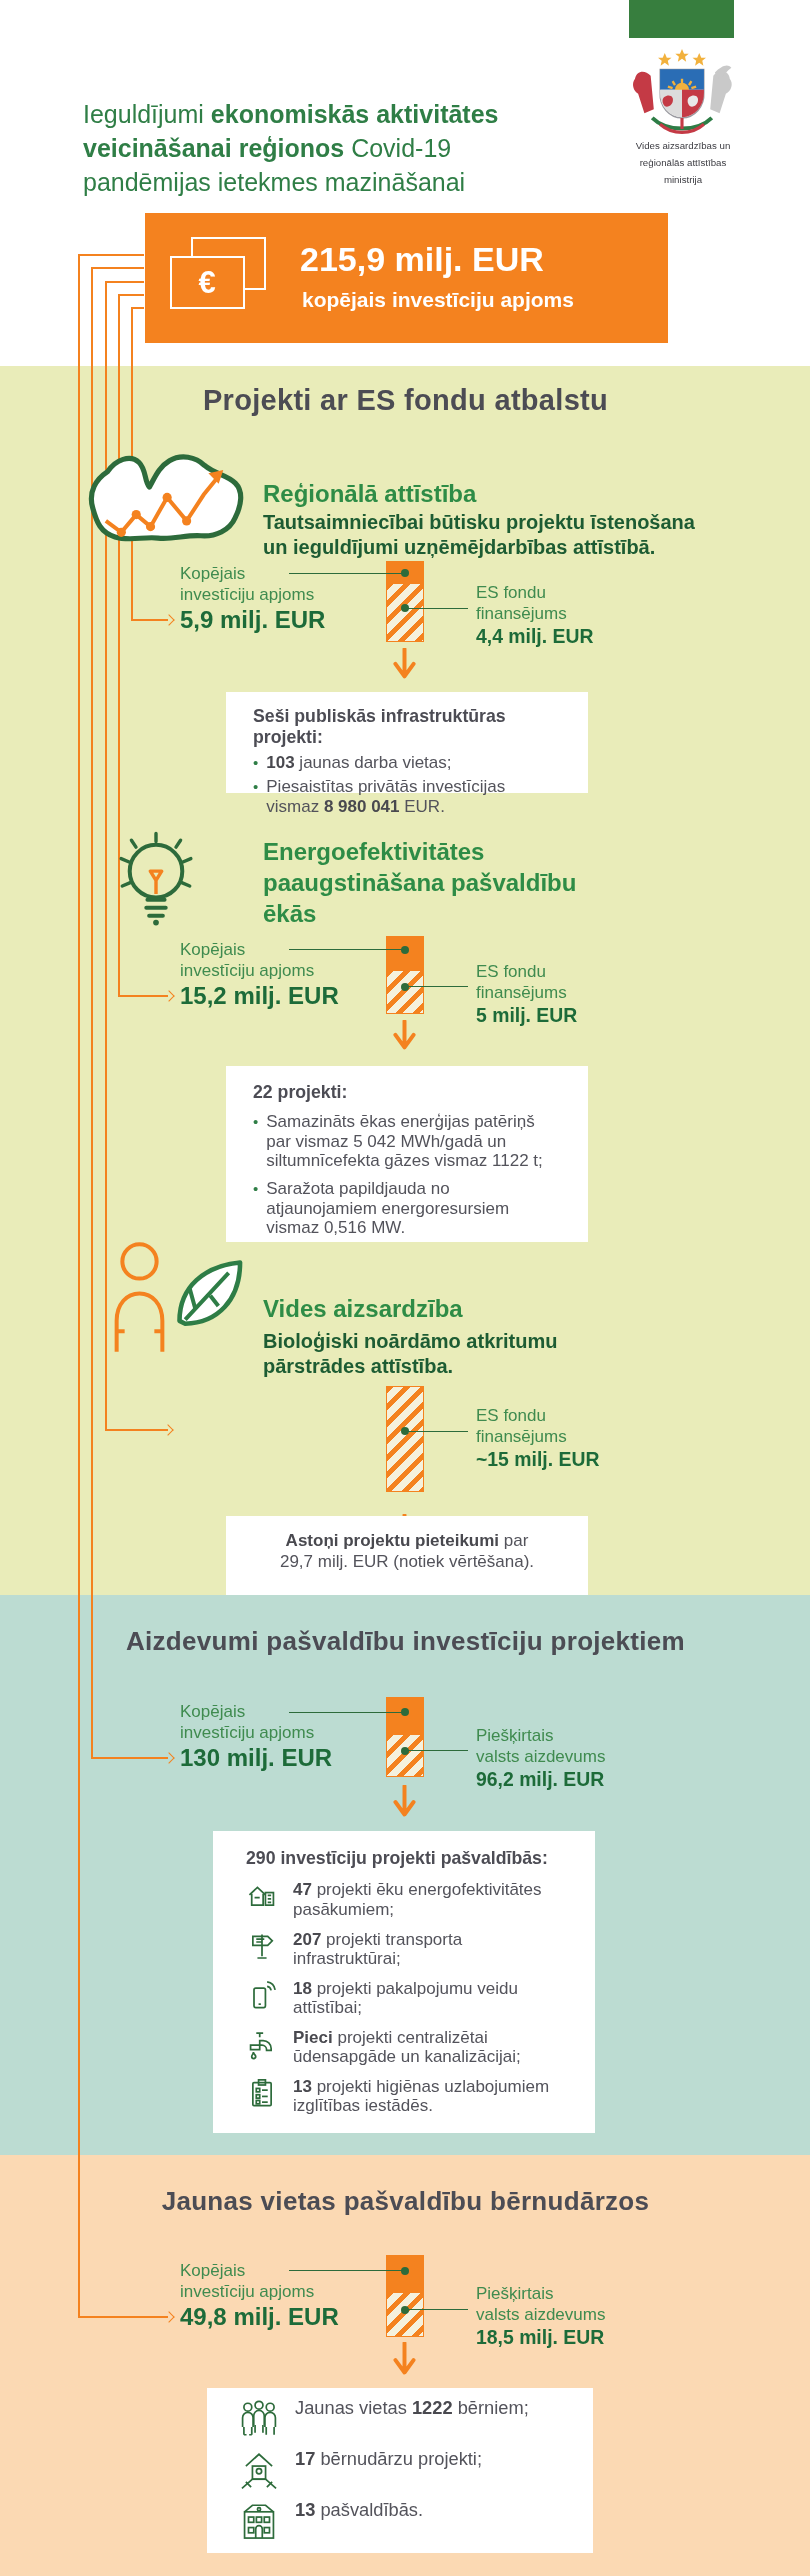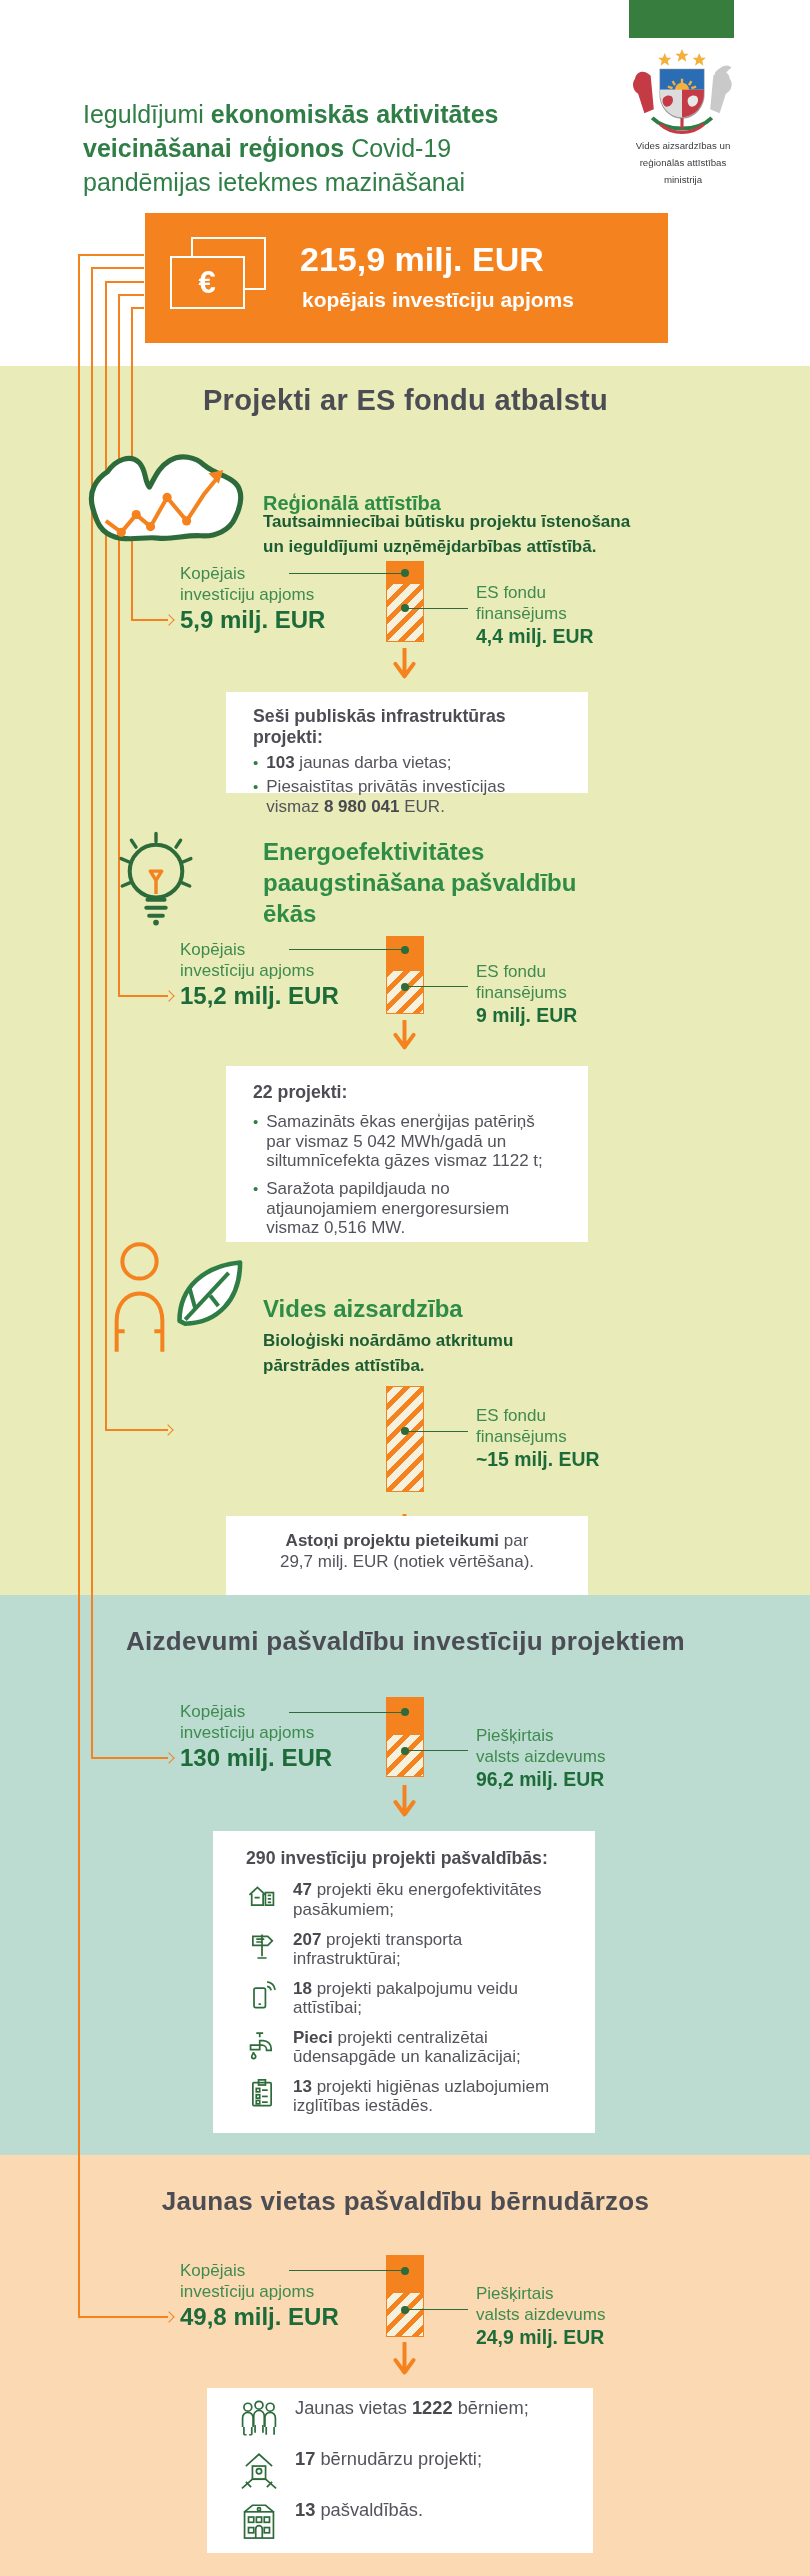--- a/index.html
+++ b/index.html
@@ -27,21 +27,21 @@
   .chev{position:absolute;width:8px;height:8px;border-top:1.7px solid var(--orange);border-right:1.7px solid var(--orange);transform:rotate(45deg)}
   .bar{position:absolute;left:386px;width:38px;display:flex;flex-direction:column}
   .bar .solid{background:var(--orange)}
   .bar .hatch{flex:1;border:1.7px solid var(--orange);background:repeating-linear-gradient(135deg,var(--orange) 0 4.6px,var(--hatchbg) 4.6px 12px)}
   .klabel{position:absolute;left:180px;width:172px;color:var(--glabel);font-size:17px;line-height:21px}
   .klabel .val{font-size:24px;line-height:26px;font-weight:800;color:var(--gvalue);margin-top:2px;white-space:nowrap}
   .eslabel{position:absolute;left:476px;width:194px;color:var(--glabel);font-size:17px;line-height:20.6px}
   .eslabel .val{font-size:19.4px;line-height:23px;font-weight:800;color:var(--gvalue);margin-top:1.1px;white-space:nowrap}
   .bigheading{position:absolute;left:0;width:811px;text-align:center;font-weight:800;color:var(--hgray);letter-spacing:0.3px}
   .subtitle{position:absolute;left:263px;font-weight:800;color:#2e8c46}
-  .subbody{position:absolute;left:263px;font-weight:700;color:#1d5c33;font-size:17px;line-height:24.6px}
+  .subbody{position:absolute;left:263px;font-weight:700;color:#1d5c33;font-size:20px;line-height:24.6px}
   .wbox{position:absolute;background:#fff;color:var(--bgray)}
   .wbox .btitle{font-weight:800;color:var(--hgray);font-size:17.7px}
   .bullet{display:flex;font-size:17px;line-height:19.4px}
   .bullet .dot{color:var(--gtitle);margin-right:8px;font-size:15px}
   .irow{display:flex;align-items:flex-start}
   .irow .itxt{font-size:17px;line-height:19.4px}
   b.num{font-weight:800;color:#49494f}
   .down-arrow{position:absolute;left:392px;width:25px}
   svg{display:block}
 </style>
@@ -138,21 +138,21 @@
       <g fill="#f4821f">
         <circle cx="72" cy="163" r="8"></circle>
           <circle cx="98" cy="132" r="8"></circle>
           <circle cx="123" cy="153" r="8"></circle>
           <circle cx="152" cy="102" r="8"></circle>
           <circle cx="186" cy="143" r="8"></circle>
       </g>
     </svg>
   </div>
 
-  <div class="subtitle" style="top:492px;font-size:20px">Reģionālā attīstība</div>
+  <div class="subtitle" style="top:480px;font-size:24px">Reģionālā attīstība</div>
   <div class="subbody" style="top:510px">
     <div>Tautsaimniecībai būtisku projektu īstenošana</div>
     <div>un ieguldījumi uzņēmējdarbības attīstībā.</div>
   </div>
 
   <div class="bar" style="top:561px;height:81px">
     <div class="solid" style="height:22px"></div>
     <div class="hatch"></div>
   </div>
   <div class="gline" style="left:289px;top:573px;width:116px"></div>
@@ -214,21 +214,21 @@
   <div class="gline" style="left:405px;top:986px;width:63px"></div>
   <div class="gdot" style="left:401px;top:983px"></div>
   <div class="klabel" style="top:939px">
     <div>Kopējais</div>
     <div>investīciju apjoms</div>
     <div class="val">15,2 milj. EUR</div>
   </div>
   <div class="eslabel" style="top:962px">
     <div>ES fondu</div>
     <div>finansējums</div>
-    <div class="val">9 milj. EUR</div>
+    <div class="val">5 milj. EUR</div>
   </div>
   <div class="down-arrow" style="top:1020px;height:32px">
     <svg width="25" height="32" viewBox="0 0 44 56">
         <path d="M22 2 V40 M6 26 L22 48 L38 26" fill="none" stroke="#f4821f" stroke-width="7" stroke-linecap="round" stroke-linejoin="round"></path>
       </svg>
   </div>
 
   <div class="wbox" style="left:226px;top:1066px;width:362px;height:176px;padding:16px 17px 8px 27px">
     <div class="btitle" style="margin-bottom:9.1px">22 projekti:</div>
     <div class="bullet" style="margin-bottom:9.1px">
@@ -387,21 +387,21 @@
   <div class="gline" style="left:405px;top:2309px;width:63px"></div>
   <div class="gdot" style="left:401px;top:2306px"></div>
   <div class="klabel" style="top:2260px">
     <div>Kopējais</div>
     <div>investīciju apjoms</div>
     <div class="val">49,8 milj. EUR</div>
   </div>
   <div class="eslabel" style="top:2284px">
     <div>Piešķirtais</div>
     <div>valsts aizdevums</div>
-    <div class="val">24,9 milj. EUR</div>
+    <div class="val">18,5 milj. EUR</div>
   </div>
   <div class="down-arrow" style="top:2342px;height:35px">
     <svg width="25" height="35" viewBox="0 0 44 62">
         <path d="M22 2 V46 M6 32 L22 54 L38 32" fill="none" stroke="#f4821f" stroke-width="7" stroke-linecap="round" stroke-linejoin="round"></path>
       </svg>
   </div>
 
   <div class="wbox" style="left:207px;top:2388px;width:386px;height:165px;padding:10.3px 17px 0 31px">
     <div class="irow" style="margin-bottom:9.1px">
       <span style="width:42px;margin-right:15px">

